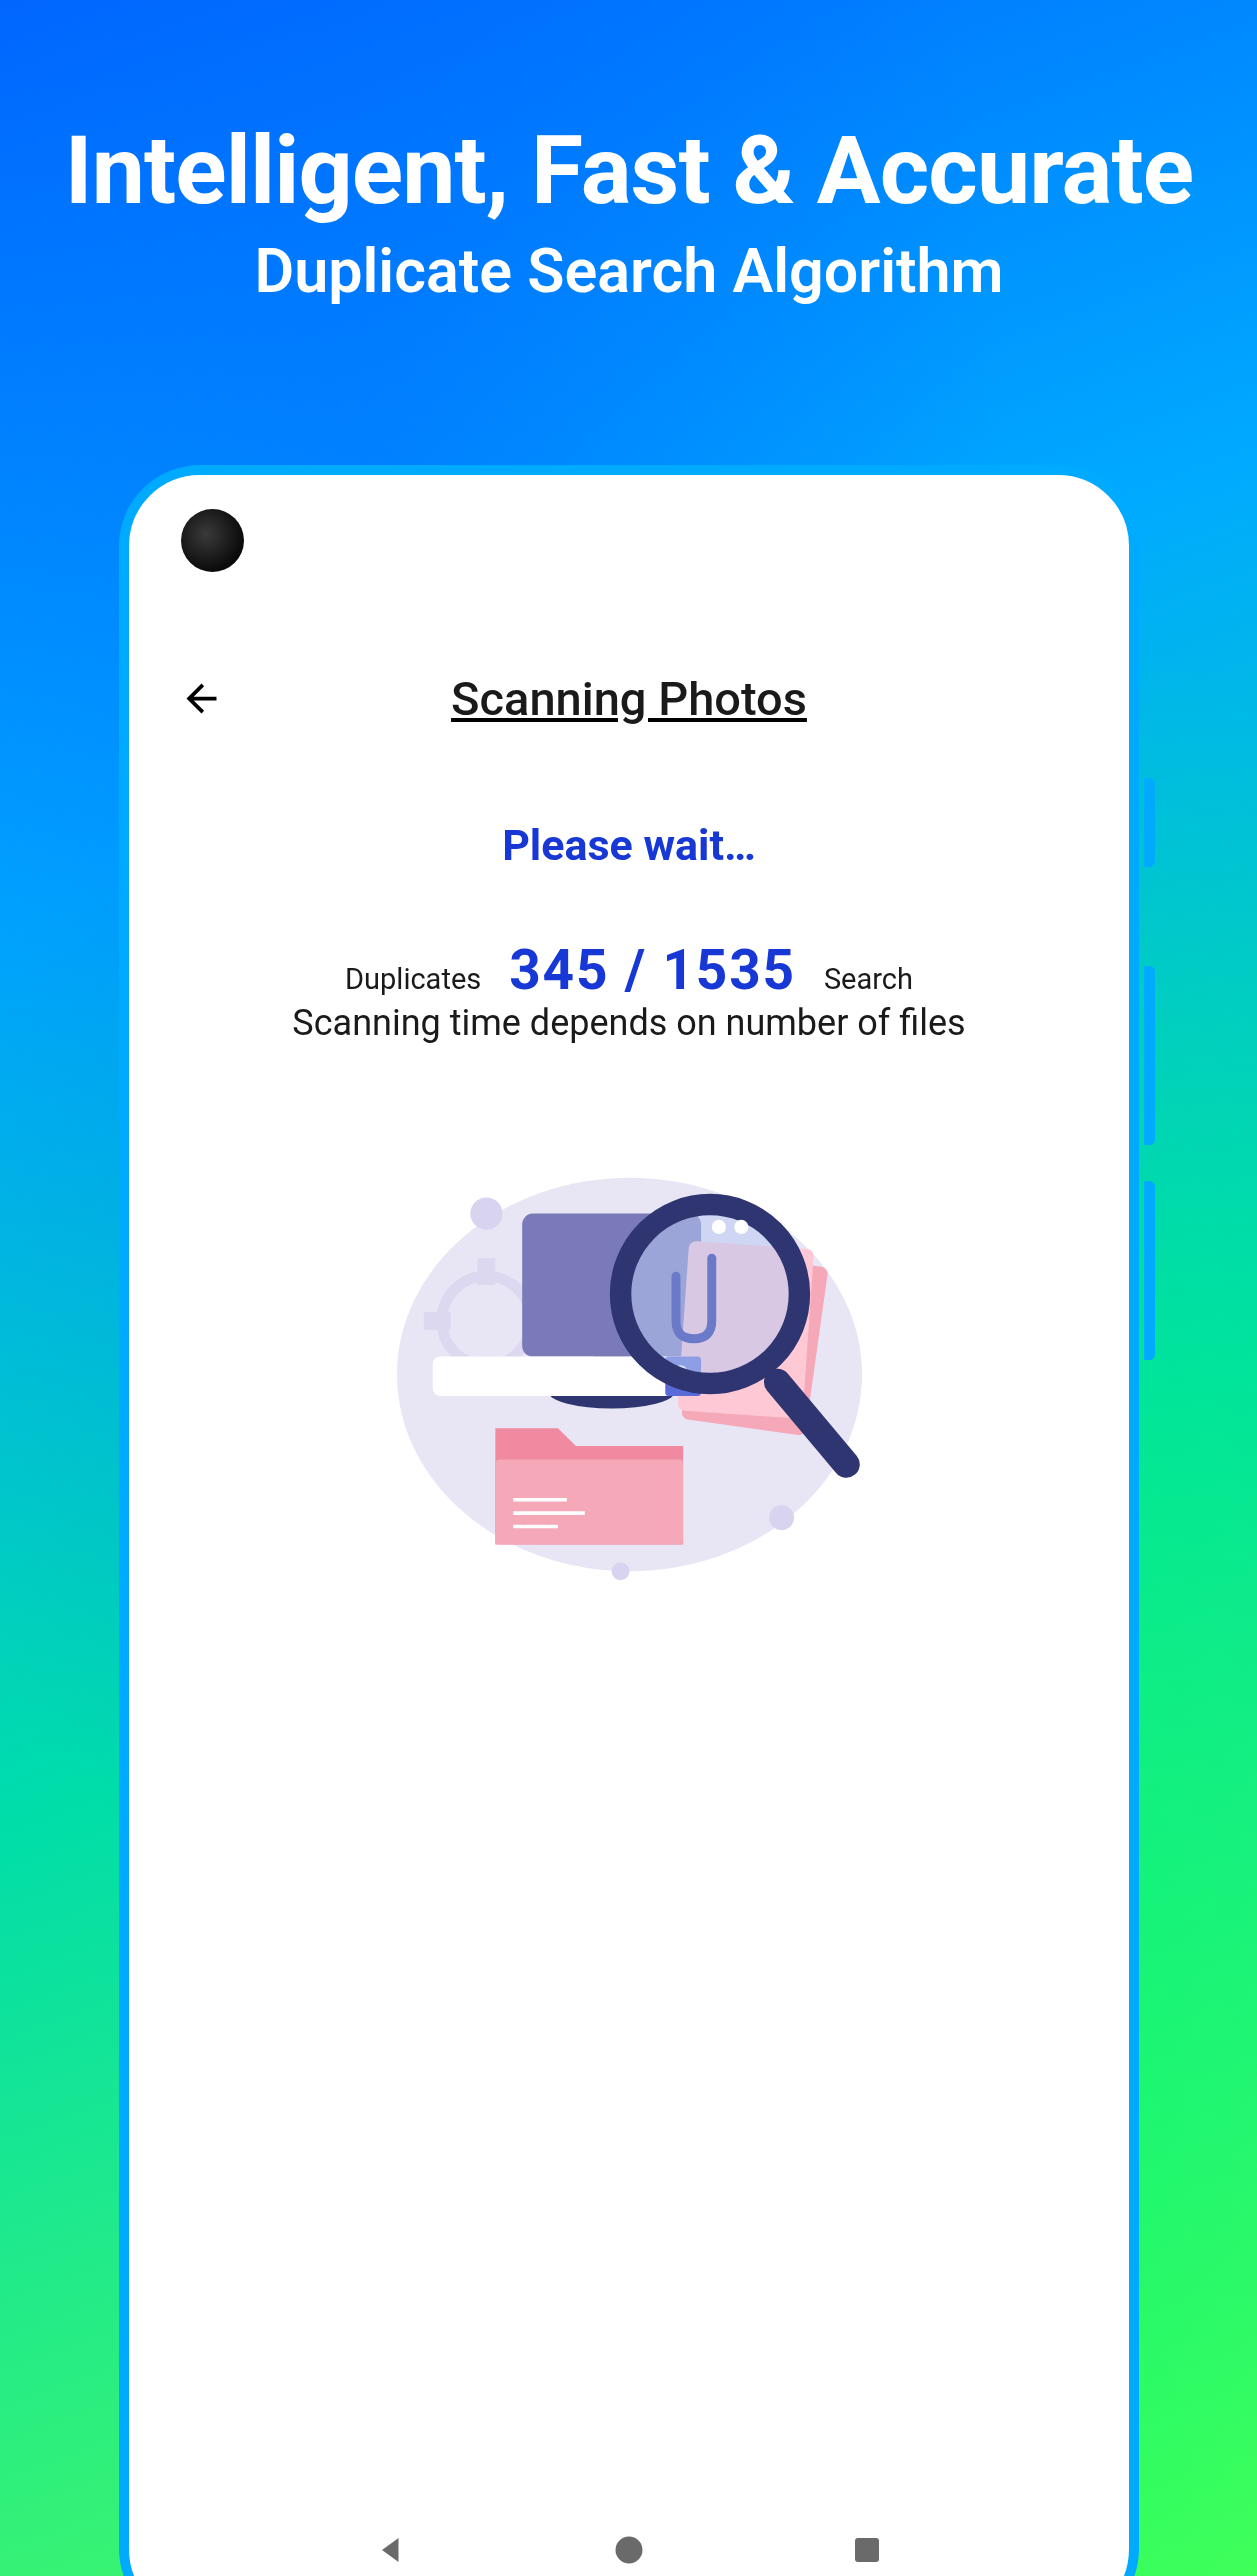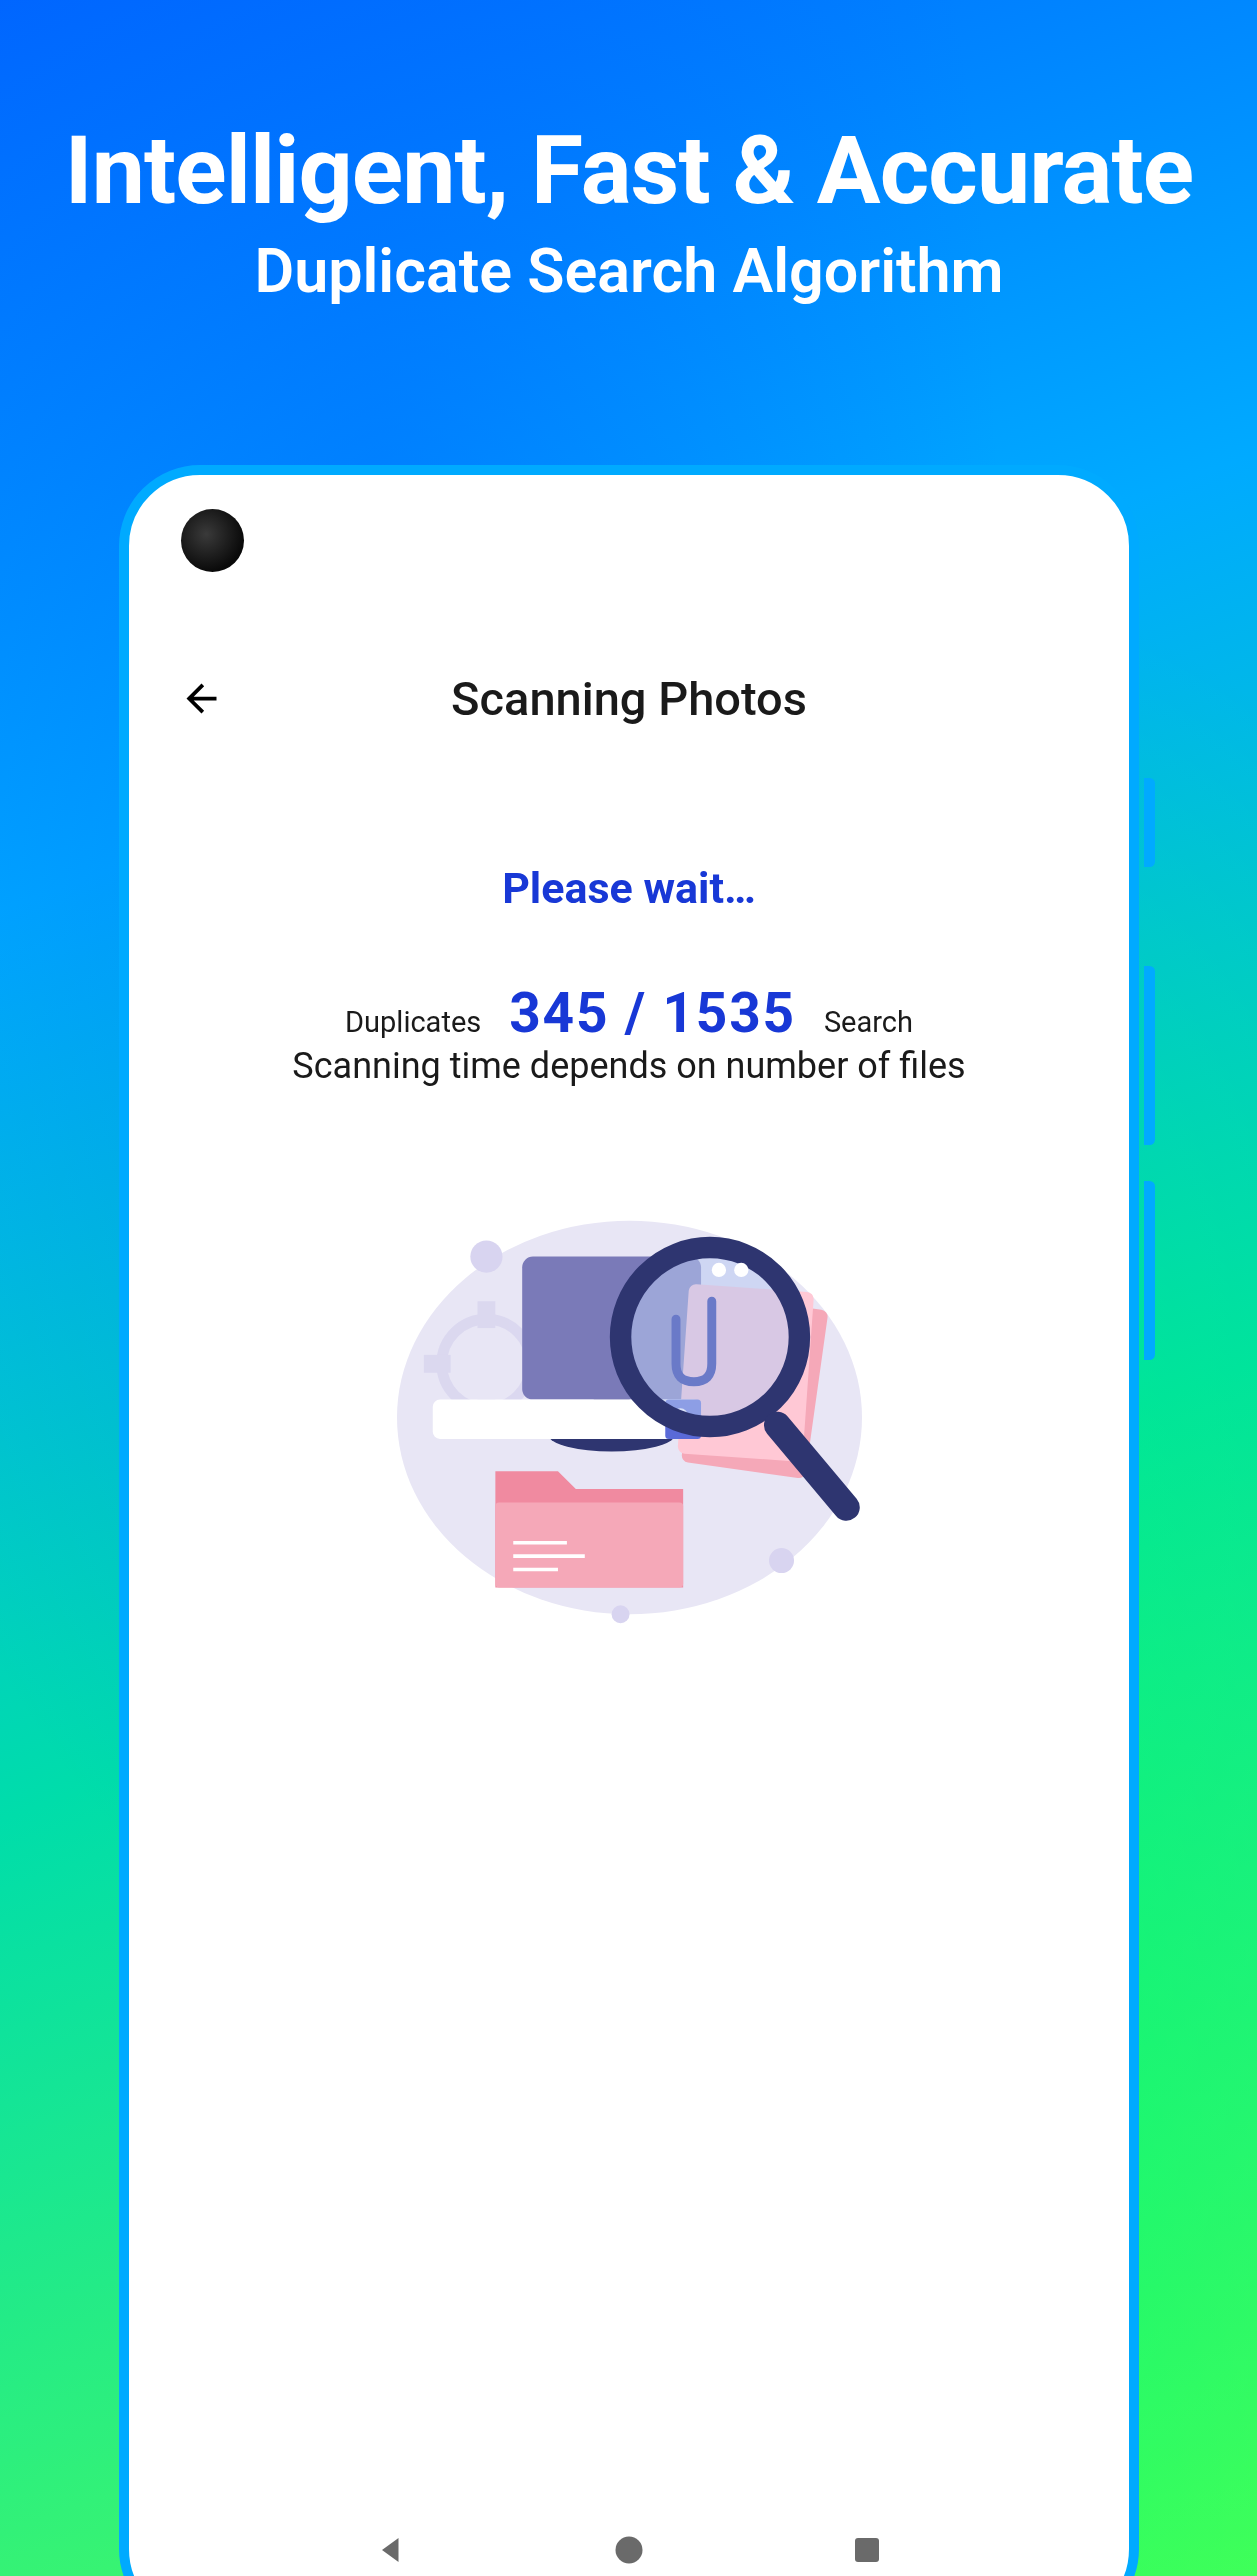--- a/index.html
+++ b/index.html
@@ -74,20 +74,21 @@
       z-index: -1;
     }
     .side-btn.b1 { top: 313px; height: 89px; }
     .side-btn.b2 { top: 501px; height: 179px; }
     .side-btn.b3 { top: 716px; height: 179px; }
     .app-header {
       display: flex;
       align-items: center;
       padding: 179px 45px 0 45px;
       height: 268px;
+      text-decoration: underline;
     }
     .back-arrow {
       width: 54px;
       height: 54px;
       display: flex;
       align-items: center;
       justify-content: center;
       cursor: pointer;
     }
     .app-title {
@@ -96,21 +97,21 @@
       font-size: 47px;
       font-weight: 500;
       color: #1a1a1a;
       margin-left: -54px;
     }
     .wait-text {
       text-align: center;
       color: #1838d6;
       font-size: 43px;
       font-weight: 700;
-      margin-top: 120px;
+      margin-top: 77px;
     }
     .progress-row {
       display: flex;
       align-items: baseline;
       justify-content: center;
       gap: 28px;
       margin-top: 68px;
     }
     .label-small {
       font-size: 29px;

